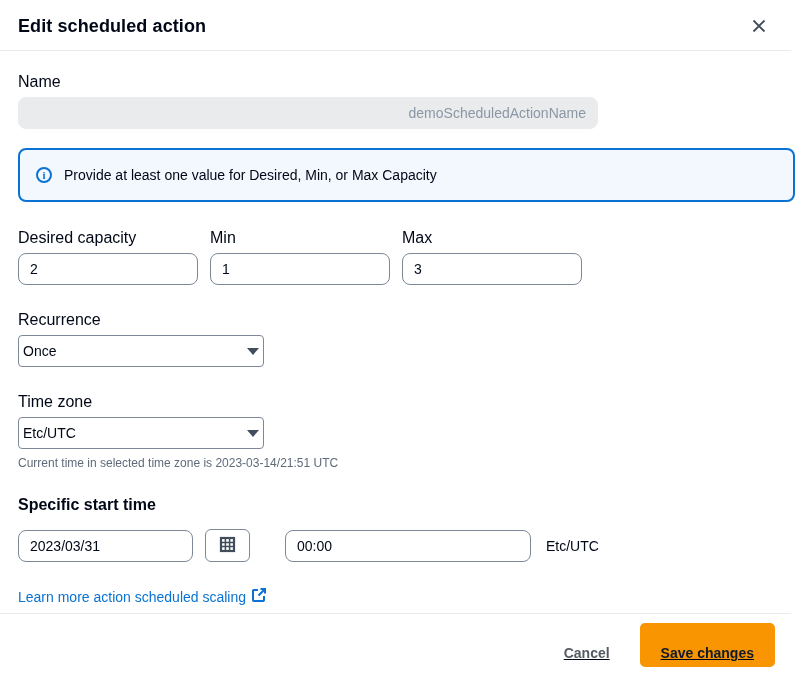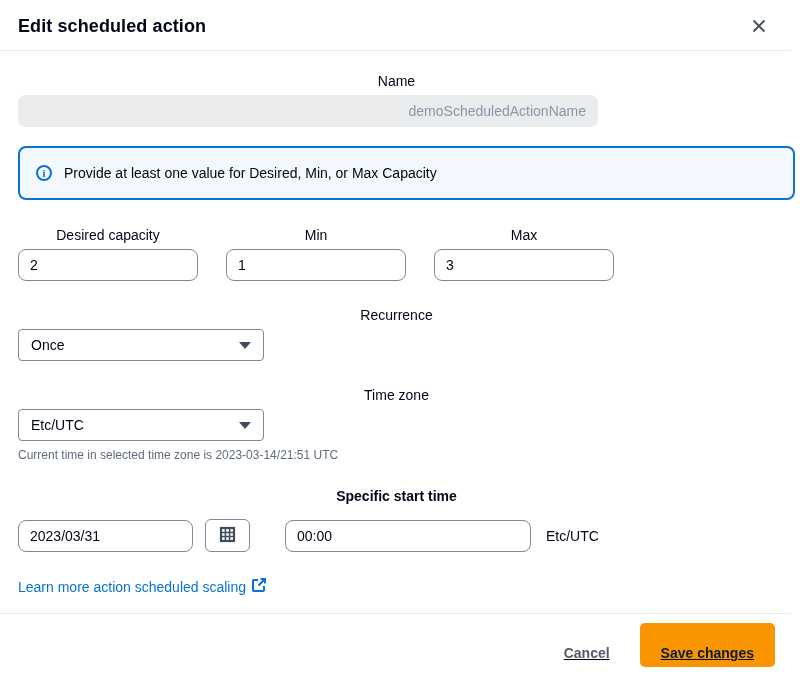--- a/index.html
+++ b/index.html
@@ -18,21 +18,21 @@
     display:flex; align-items:center; justify-content:space-between;
     padding:14px 20px 12px 18px;
     border-bottom:1px solid #e9ebed;
   }
   .modal-title { font-size:18px; font-weight:700; color:#000716; letter-spacing:.1px; }
   .close-btn { background:none; border:none; cursor:pointer; padding:4px; line-height:0; }
 
   
   .content { flex:1 1 auto; padding:0 16px 0 18px; }
 
-  label.field-label { display:block; font-size:14px; color:#000716; margin-bottom:6px;text-align:center; }
+  label.field-label { display:block; font-size:16px; color:#000716; margin-bottom:6px; }
   .bold { font-weight:700; }
 
   .name-section { margin-top:22px; }
   .input {
     height:32px; border:1px solid #7d8998; border-radius:8px;
     font-family:"Liberation Sans", sans-serif;
     font-size:14px; color:#000716; padding:0 11px; background:#fff; outline:none;
   }
   .input:disabled, .input.disabled {
     background:#e9ebed; border-color:#e9ebed; color:#8b97a5;
@@ -46,29 +46,29 @@
     display:flex; align-items:center; padding:8px 16px;
   }
   .info-icon {
     flex:0 0 auto; width:16px; height:16px; border:2px solid #0972d3; border-radius:50%;
     color:#0972d3; font-size:11px; font-weight:700; font-family:"Liberation Serif", serif;
     display:flex; align-items:center; justify-content:center; margin-right:12px;
   }
   .alert-text { font-size:14px; color:#000716; }
 
   
-  .capacity-row { margin-top:27px; display:flex; gap:28px; }
+  .capacity-row { margin-top:27px; display:flex; gap:12px; }
   .capacity-col { display:flex; flex-direction:column; }
   .capacity-col .input { width:180px; }
 
   
   .section { margin-top:26px; }
   .select {
     width:246px; height:32px; border:1px solid #7d8998; border-radius:4px; background:#fff;
-    display:flex; align-items:center; padding:0 12px; cursor:pointer; font-size:14px; color:#000716;
+    display:flex; align-items:center; padding:0 4px; cursor:pointer; font-size:14px; color:#000716;
   }
   .caret {
     margin-left:auto; width:0; height:0;
     border-left:6px solid transparent; border-right:6px solid transparent;
     border-top:7px solid #414d5c;
   }
   .helper-text { margin-top:7px; font-size:12px; color:#5f6b7a; }
 
   
   .start-desc { font-size:12px; color:#5f6b7a; margin-top:3px; }

